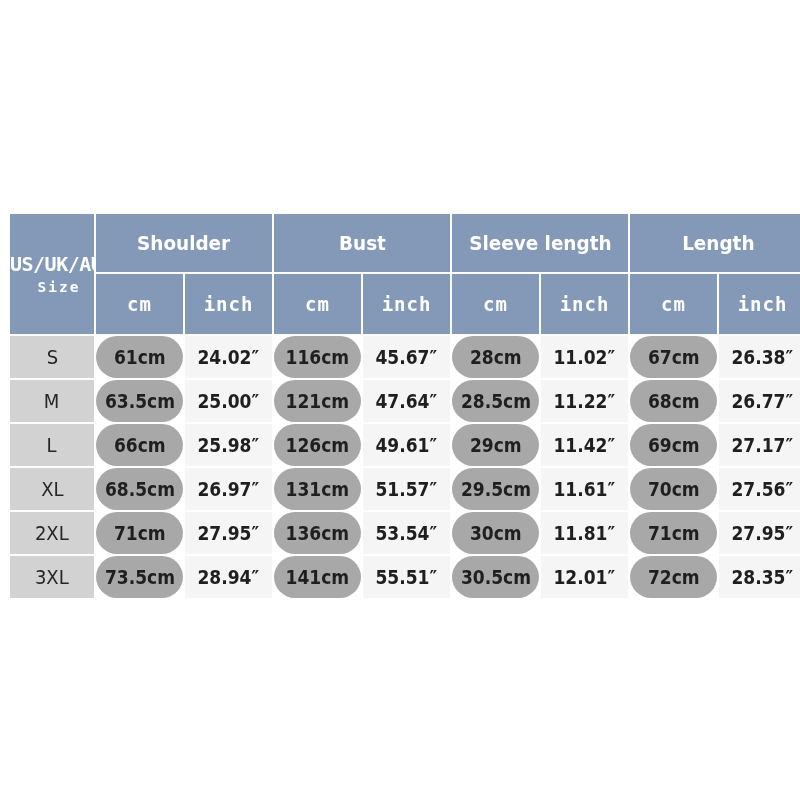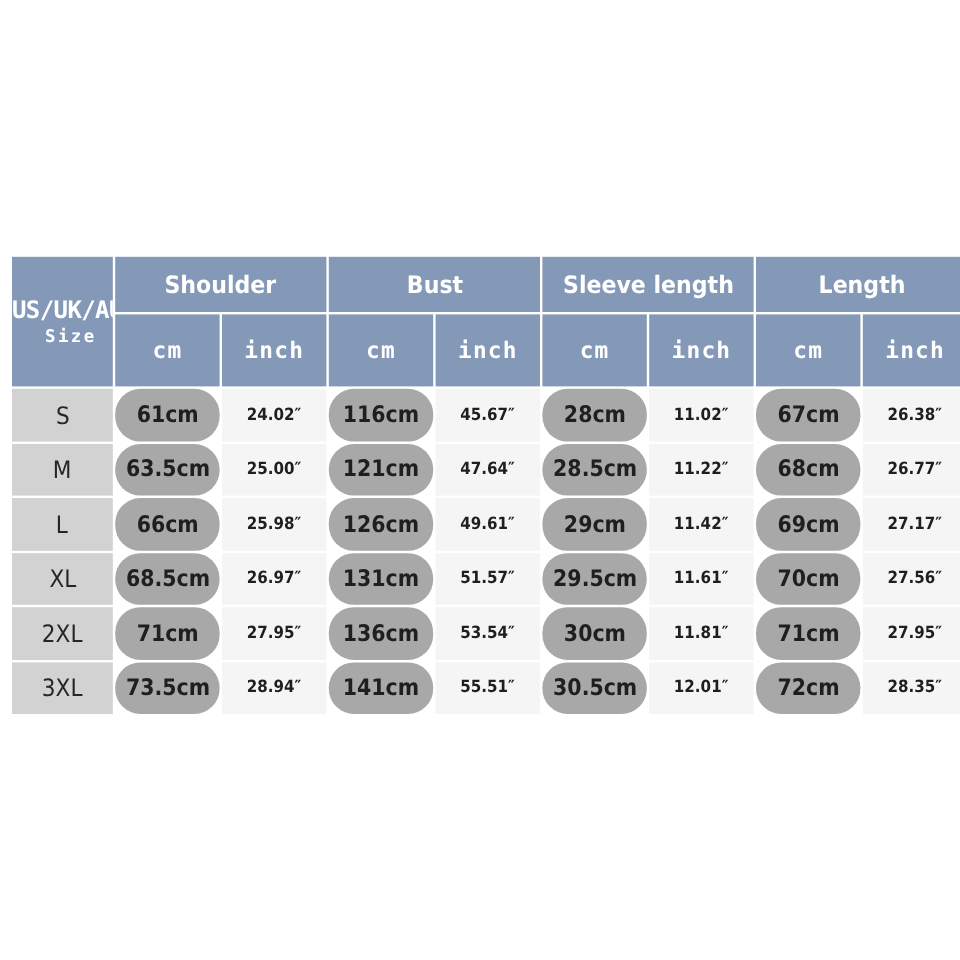--- a/index.html
+++ b/index.html
@@ -43,21 +43,21 @@
   }
 
   
   th.group-head {
     background: #8499b8;
     color: #ffffff;
     font-family: "DejaVu Sans", sans-serif;
     font-size: 20px;
     font-weight: 700;
     letter-spacing: 0px;
-    height: 46px;
+    height: 58px;
   }
 
   th.sizehead {
     background: #8499b8;
     color: #ffffff;
     font-family: "DejaVu Sans Mono", monospace;
     font-weight: 700;
     font-size: 15px;
     line-height: 1.35;
     letter-spacing: -0.5px;
@@ -91,21 +91,21 @@
     font-family: "DejaVu Sans", sans-serif;
     font-size: 19px;
     font-weight: 700;
     border-radius: 21px;
   }
 
   td.inch-cell {
     background: #f5f5f5;
     color: #1f1f1f;
     font-family: "DejaVu Sans", sans-serif;
-    font-size: 14px;
+    font-size: 19px;
     font-weight: 700;
   }
 
   
   td.cm-cell span,
   td.inch-cell span,
   td.size-cell span {
     display: inline-block;
     transform: scaleX(0.9);
     transform-origin: center;

